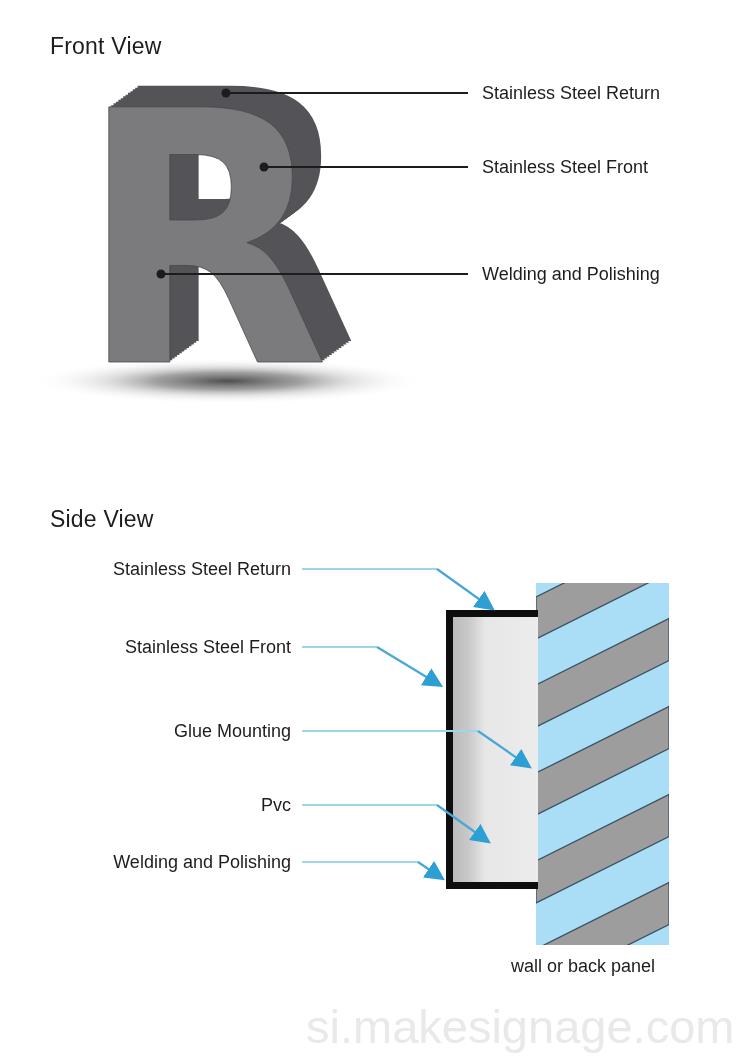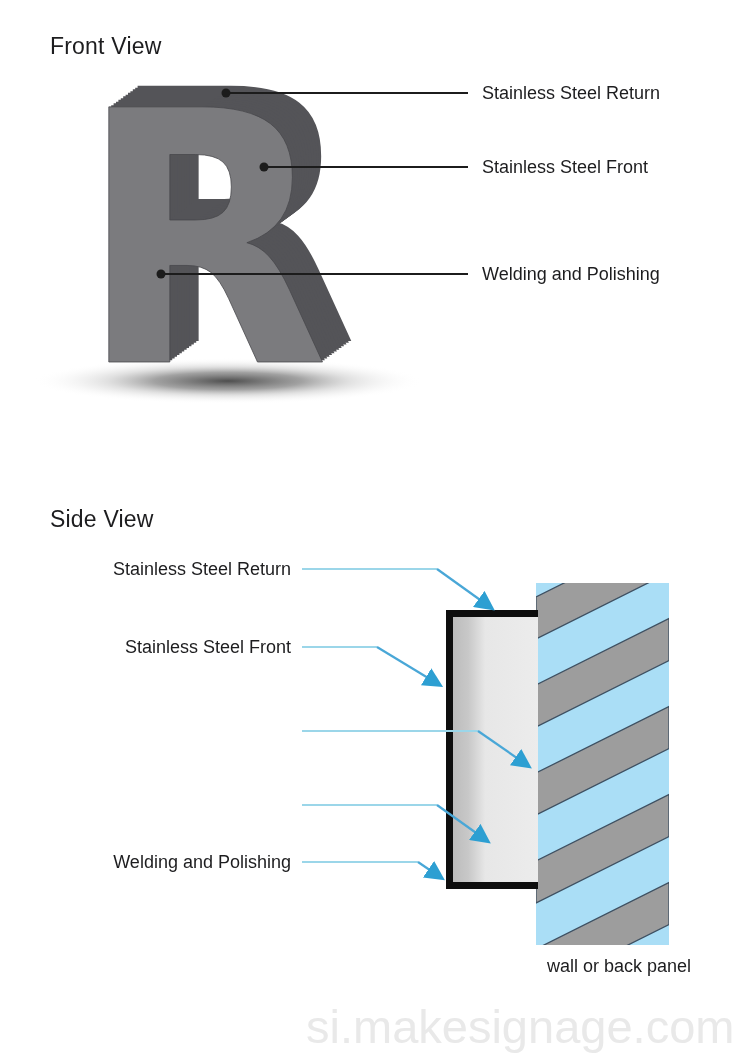--- a/index.html
+++ b/index.html
@@ -9,21 +9,21 @@
     --stripe-edge:#3e5062; --can-black:#0e0e0e; --text-dark:#1d1d1f;
     --watermark-gray:#e9e9e9;
   }
   *{margin:0;padding:0;box-sizing:border-box;}
   body{background:#fff;font-family:"Liberation Sans",sans-serif;}
   .stage{position:relative;width:750px;height:1064px;background:#fff;overflow:hidden;}
   .layer{position:absolute;left:0;top:0;}
   .title{position:absolute;left:50px;font-size:23px;letter-spacing:.2px;color:var(--text-dark);font-weight:400;}
   .flabel{position:absolute;left:482px;font-size:18px;line-height:22px;color:var(--text-dark);white-space:nowrap;}
   .slabel{position:absolute;left:0;width:291px;text-align:right;font-size:18px;line-height:22px;color:var(--text-dark);white-space:nowrap;}
-  .wall-label{position:absolute;left:511px;top:956px;width:180px;text-align:right;font-size:18px;color:var(--text-dark);}
+  .wall-label{position:absolute;left:511px;top:956px;width:180px;text-align:left;font-size:18px;color:var(--text-dark);}
   .watermark{position:absolute;left:306px;top:999px;font-size:47px;color:var(--watermark-gray);
              text-shadow:1px 2px 0 #ffffff;white-space:nowrap;font-weight:400;letter-spacing:0;}
   
   .r-glyph{font-family:"DejaVu Sans",sans-serif;font-weight:bold;font-size:350px;}
   .r-back{fill:var(--letter-return);}
   .r-front{fill:var(--letter-front);stroke:var(--letter-outline);stroke-width:.8;}
   .callout-line{stroke:var(--callout-black);stroke-width:1.8;}
   .callout-dot{fill:var(--callout-black);}
   .cyan-line{stroke:var(--callout-cyan);stroke-width:2.2;fill:none;}
   .blue-line{stroke:var(--callout-blue);stroke-width:2.2;fill:none;}
@@ -124,18 +124,20 @@
 
   <div class="title" style="top:33px">Front View</div>
   <div class="title" style="top:506px">Side View</div>
 
   <div class="flabel" style="top:82px">Stainless Steel Return</div>
   <div class="flabel" style="top:156px">Stainless Steel Front</div>
   <div class="flabel" style="top:263px">Welding and Polishing</div>
 
   <div class="slabel" style="top:558px">Stainless Steel Return</div>
   <div class="slabel" style="top:636px">Stainless Steel Front</div>
+  <div class="slabel" style="top:720px">Glue Mounting</div>
+  <div class="slabel" style="top:794px">Pvc</div>
   <div class="slabel" style="top:851px">Welding and Polishing</div>
 
   <div class="wall-label">wall or back panel</div>
 
   <div class="watermark">si.makesignage.com</div>
 </div>
 
 </body></html>

